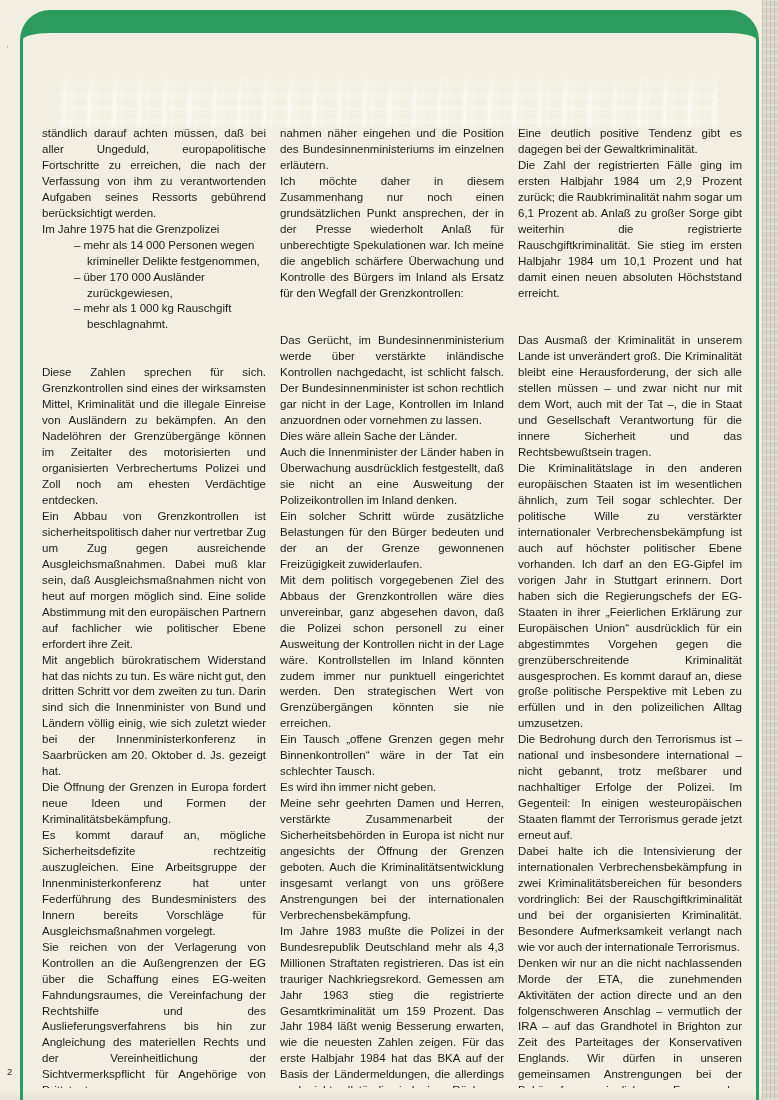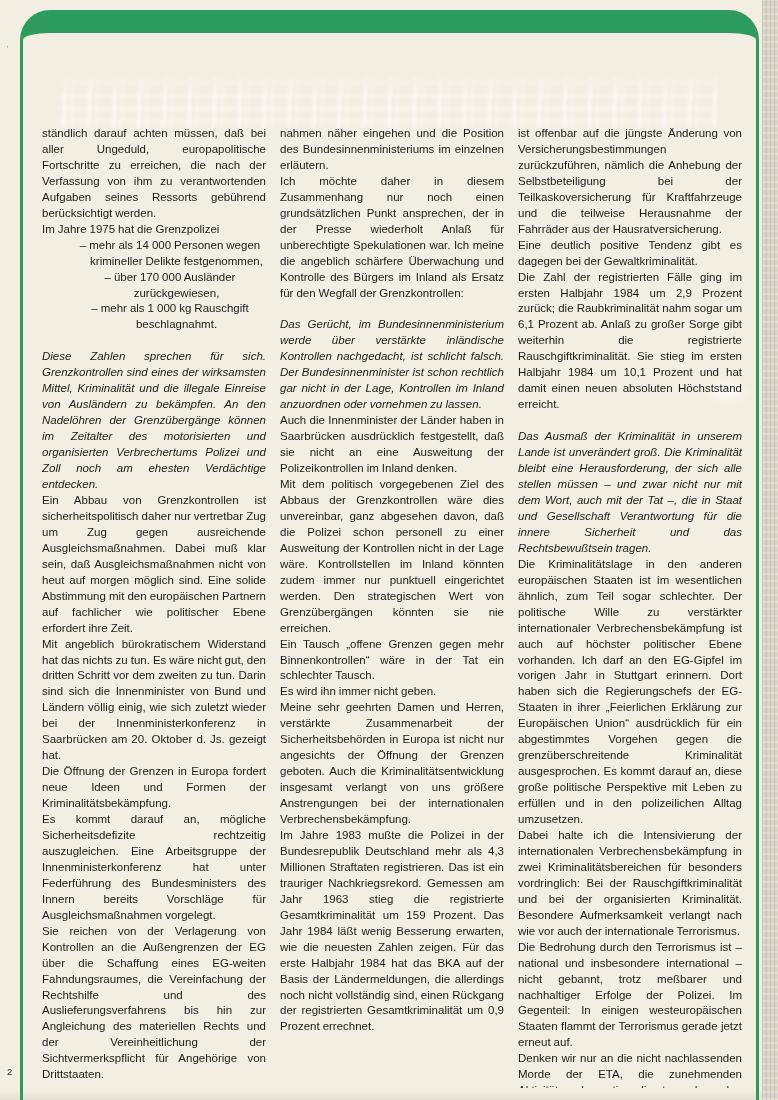--- a/index.html
+++ b/index.html
@@ -53,22 +53,22 @@
     display:flex;gap:14px;overflow:hidden;
   }
   .col{
     width:224px;flex:0 0 224px;
     font-size:11.5px;line-height:15.95px;
     color:#1b1b1b;text-align:justify;
     hyphens:auto;-webkit-hyphens:auto;
     word-spacing:-0.2px;
   }
   .col p{margin:0;}
-  .col p.gap{margin-top:16px;font-style:italic;}
-  .col p.bullet{padding-left:13px;text-indent:-13px;text-align:center;margin-left:32px;}
+  .col p.gap{margin-top:32px;}
+  .col p.bullet{padding-left:13px;text-indent:-13px;text-align:left;margin-left:32px;}
   .page-number{
     position:absolute;left:7px;top:1066px;
     font-size:9.5px;color:#2a2a2a;
   }
 </style>
 </head>
 <body>
 
 <div class="scan-strip-right"></div>
 <div class="scan-strip-bottom"></div>
@@ -91,32 +91,33 @@
       <p class="">Ein Abbau von Grenzkontrollen ist sicherheitspolitisch daher nur vertretbar Zug um Zug gegen ausreichende Ausgleichsmaßnahmen. Dabei muß klar sein, daß Ausgleichsmaßnahmen nicht von heut auf morgen möglich sind. Eine solide Abstimmung mit den europäischen Partnern auf fachlicher wie politischer Ebene erfordert ihre Zeit.</p>
       <p class="">Mit angeblich bürokratischem Widerstand hat das nichts zu tun. Es wäre nicht gut, den dritten Schritt vor dem zweiten zu tun. Darin sind sich die Innenminister von Bund und Ländern völlig einig, wie sich zuletzt wieder bei der Innenministerkonferenz in Saarbrücken am 20. Oktober d. Js. gezeigt hat.</p>
       <p class="">Die Öffnung der Grenzen in Europa fordert neue Ideen und Formen der Kriminalitätsbekämpfung.</p>
       <p class="">Es kommt darauf an, mögliche Sicherheitsdefizite rechtzeitig auszugleichen. Eine Arbeitsgruppe der Innenministerkonferenz hat unter Federführung des Bundesministers des Innern bereits Vorschläge für Ausgleichsmaßnahmen vorgelegt.</p>
       <p class="">Sie reichen von der Verlagerung von Kontrollen an die Außengrenzen der EG über die Schaffung eines EG-weiten Fahndungsraumes, die Vereinfachung der Rechtshilfe und des Auslieferungsverfahrens bis hin zur Angleichung des materiellen Rechts und der Vereinheitlichung der Sichtvermerkspflicht für Angehörige von Drittstaaten.</p>
     </div>
   <div class="col" lang="de">
       <p class="">nahmen näher eingehen und die Position des Bundesinnenministeriums im einzelnen erläutern.</p>
       <p class="">Ich möchte daher in diesem Zusammenhang nur noch einen grundsätzlichen Punkt ansprechen, der in der Presse wiederholt Anlaß für unberechtigte Spekulationen war. Ich meine die angeblich schärfere Überwachung und Kontrolle des Bürgers im Inland als Ersatz für den Wegfall der Grenzkontrollen:</p>
       <p class="gap ">Das Gerücht, im Bundesinnenministerium werde über verstärkte inländische Kontrollen nachgedacht, ist schlicht falsch. Der Bundesinnenminister ist schon rechtlich gar nicht in der Lage, Kontrollen im Inland anzuordnen oder vornehmen zu lassen.</p>
-      <p class="">Auch die Innenminister der Länder haben in Saarbrücken ausdrücklich festgestellt, daß sie nicht an eine Ausweitung der Polizeikontrollen im Inland denken.</p>
+      <p class="">Dies wäre allein Sache der Länder.</p>
+      <p class="">Auch die Innenminister der Länder haben in Überwachung ausdrücklich festgestellt, daß sie nicht an eine Ausweitung der Polizeikontrollen im Inland denken.</p>
+      <p class="">Ein solcher Schritt würde zusätzliche Belastungen für den Bürger bedeuten und der an der Grenze gewonnenen Freizügigkeit zuwiderlaufen.</p>
       <p class="">Mit dem politisch vorgegebenen Ziel des Abbaus der Grenzkontrollen wäre dies unvereinbar, ganz abgesehen davon, daß die Polizei schon personell zu einer Ausweitung der Kontrollen nicht in der Lage wäre. Kontrollstellen im Inland könnten zudem immer nur punktuell eingerichtet werden. Den strategischen Wert von Grenzübergängen könnten sie nie erreichen.</p>
       <p class="">Ein Tausch „offene Grenzen gegen mehr Binnenkontrollen“ wäre in der Tat ein schlechter Tausch.</p>
       <p class="">Es wird ihn immer nicht geben.</p>
       <p class="">Meine sehr geehrten Damen und Herren, verstärkte Zusammenarbeit der Sicherheitsbehörden in Europa ist nicht nur angesichts der Öffnung der Grenzen geboten. Auch die Kriminalitätsentwicklung insgesamt verlangt von uns größere Anstrengungen bei der internationalen Verbrechensbekämpfung.</p>
       <p class="">Im Jahre 1983 mußte die Polizei in der Bundesrepublik Deutschland mehr als 4,3 Millionen Straftaten registrieren. Das ist ein trauriger Nachkriegsrekord. Gemessen am Jahr 1963 stieg die registrierte Gesamtkriminalität um 159 Prozent. Das Jahr 1984 läßt wenig Besserung erwarten, wie die neuesten Zahlen zeigen. Für das erste Halbjahr 1984 hat das BKA auf der Basis der Ländermeldungen, die allerdings noch nicht vollständig sind, einen Rückgang der registrierten Gesamtkriminalität um 0,9 Prozent errechnet.</p>
     </div>
   <div class="col" lang="de">
-      <p class="">ist offenbar auf die jüngste Änderung von Versicherungsbestimmungen zurückzuführen, nämlich die Anhebung der Selbstbeteiligung bei der Teilkaskoversicherung für Kraftfahrzeuge und die teilweise Herausnahme der Fahrräder aus der Hausratversicherung.</p>
       <p class="">Eine deutlich positive Tendenz gibt es dagegen bei der Gewaltkriminalität.</p>
       <p class="">Die Zahl der registrierten Fälle ging im ersten Halbjahr 1984 um 2,9 Prozent zurück; die Raubkriminalität nahm sogar um 6,1 Prozent ab. Anlaß zu großer Sorge gibt weiterhin die registrierte Rauschgiftkriminalität. Sie stieg im ersten Halbjahr 1984 um 10,1 Prozent und hat damit einen neuen absoluten Höchststand erreicht.</p>
       <p class="gap ">Das Ausmaß der Kriminalität in unserem Lande ist unverändert groß. Die Kriminalität bleibt eine Herausforderung, der sich alle stellen müssen – und zwar nicht nur mit dem Wort, auch mit der Tat –, die in Staat und Gesellschaft Verantwortung für die innere Sicherheit und das Rechtsbewußtsein tragen.</p>
       <p class="">Die Kriminalitätslage in den anderen europäischen Staaten ist im wesentlichen ähnlich, zum Teil sogar schlechter. Der politische Wille zu verstärkter internationaler Verbrechensbekämpfung ist auch auf höchster politischer Ebene vorhanden. Ich darf an den EG-Gipfel im vorigen Jahr in Stuttgart erinnern. Dort haben sich die Regierungschefs der EG-Staaten in ihrer „Feierlichen Erklärung zur Europäischen Union“ ausdrücklich für ein abgestimmtes Vorgehen gegen die grenzüberschreitende Kriminalität ausgesprochen. Es kommt darauf an, diese große politische Perspektive mit Leben zu erfüllen und in den polizeilichen Alltag umzusetzen.</p>
+      <p class="">Die Bedrohung durch den Terrorismus ist – national und insbesondere international – nicht gebannt, trotz meßbarer und nachhaltiger Erfolge der Polizei. Im Gegenteil: In einigen westeuropäischen Staaten flammt der Terrorismus gerade jetzt erneut auf.</p>
       <p class="">Dabei halte ich die Intensivierung der internationalen Verbrechensbekämpfung in zwei Kriminalitätsbereichen für besonders vordringlich: Bei der Rauschgiftkriminalität und bei der organisierten Kriminalität. Besondere Aufmerksamkeit verlangt nach wie vor auch der internationale Terrorismus.</p>
-      <p class="">Die Bedrohung durch den Terrorismus ist – national und insbesondere international – nicht gebannt, trotz meßbarer und nachhaltiger Erfolge der Polizei. Im Gegenteil: In einigen westeuropäischen Staaten flammt der Terrorismus gerade jetzt erneut auf.</p>
       <p class="">Denken wir nur an die nicht nachlassenden Morde der ETA, die zunehmenden Aktivitäten der action directe und an den folgenschweren Anschlag – vermutlich der IRA – auf das Grandhotel in Brighton zur Zeit des Parteitages der Konservativen Englands. Wir dürfen in unseren gemeinsamen Anstrengungen bei der Bekämpfung jeglicher Form des Terrorismus nicht nachlassen. Verstärkte Anstrengungen</p>
     </div>
 </div>
 
 <div class="page-number">2</div>
 
 </body></html>

